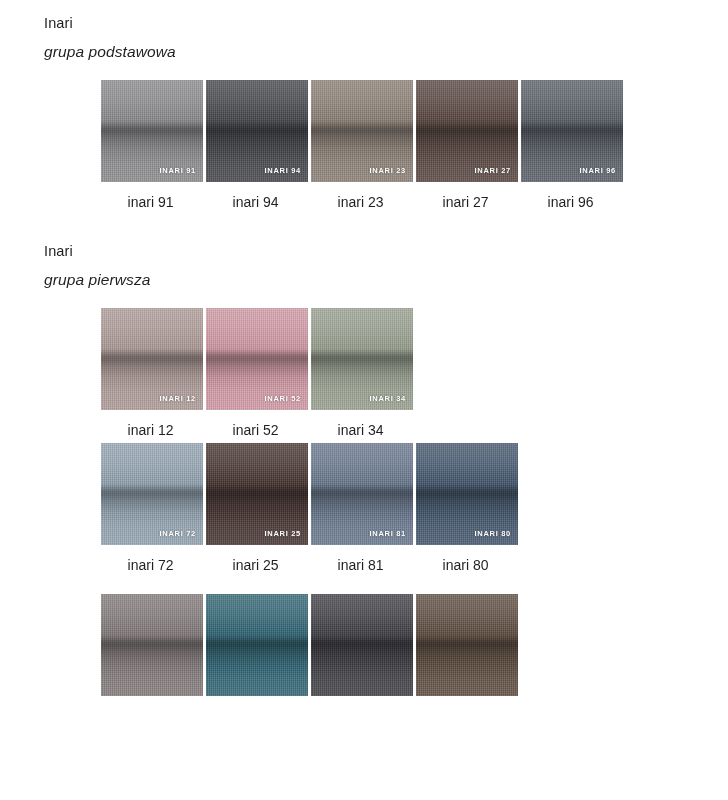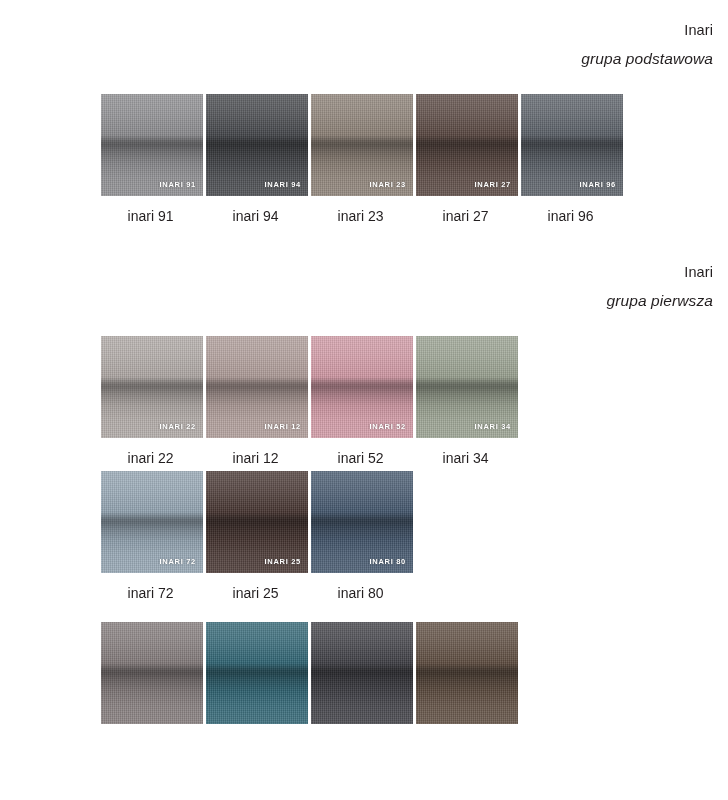--- a/index.html
+++ b/index.html
@@ -17,22 +17,22 @@
   }
   .page {
     width: 728px;
     height: 800px;
     position: relative;
     box-sizing: border-box;
   }
 
   
   .section-head {
-    text-align: right;
-    margin: 15px;
+    text-align: left;
+    margin: 8px;
     padding-left: 36px;
   }
   .brand-title {
     font-size: 14.5px;
     font-weight: 400;
     color: #231f20;
     letter-spacing: 0.1px;
     line-height: 1.1;
   }
   .group-title {
@@ -174,26 +174,20 @@
 
   <div class="section-head" style="padding-top:27px;">
     <div class="brand-title">Inari</div>
     <div class="group-title" style="padding-top:11px;">grupa pierwsza</div>
   </div>
 
   <div class="rows" style="padding-top:12px;">
 
     <div class="swatch-row">
       <div class="swatch-cell">
-        <div class="swatch" style="background-color: rgb(176, 169, 166);">
-          <span class="swatch-tag">INARI 22</span>
-        </div>
-        <div class="swatch-caption">inari 22</div>
-      </div>
-      <div class="swatch-cell">
         <div class="swatch" style="background-color: rgb(176, 157, 153);">
           <span class="swatch-tag">INARI 12</span>
         </div>
         <div class="swatch-caption">inari 12</div>
       </div>
       <div class="swatch-cell">
         <div class="swatch" style="background-color: rgb(211, 154, 166);">
           <span class="swatch-tag">INARI 52</span>
         </div>
         <div class="swatch-caption">inari 52</div>
@@ -213,20 +207,26 @@
         </div>
         <div class="swatch-caption">inari 72</div>
       </div>
       <div class="swatch-cell">
         <div class="swatch" style="background-color: rgb(70, 52, 48);">
           <span class="swatch-tag">INARI 25</span>
         </div>
         <div class="swatch-caption">inari 25</div>
       </div>
       <div class="swatch-cell">
+        <div class="swatch" style="background-color: rgb(106, 122, 144);">
+          <span class="swatch-tag">INARI 81</span>
+        </div>
+        <div class="swatch-caption">inari 81</div>
+      </div>
+      <div class="swatch-cell">
         <div class="swatch" style="background-color: rgb(68, 87, 110);">
           <span class="swatch-tag">INARI 80</span>
         </div>
         <div class="swatch-caption">inari 80</div>
       </div>
     </div>
 
     <div class="swatch-row" style="margin-top:22px;">
       <div class="swatch-cell">
         <div class="swatch" style="background-color: rgb(131, 123, 123);">

